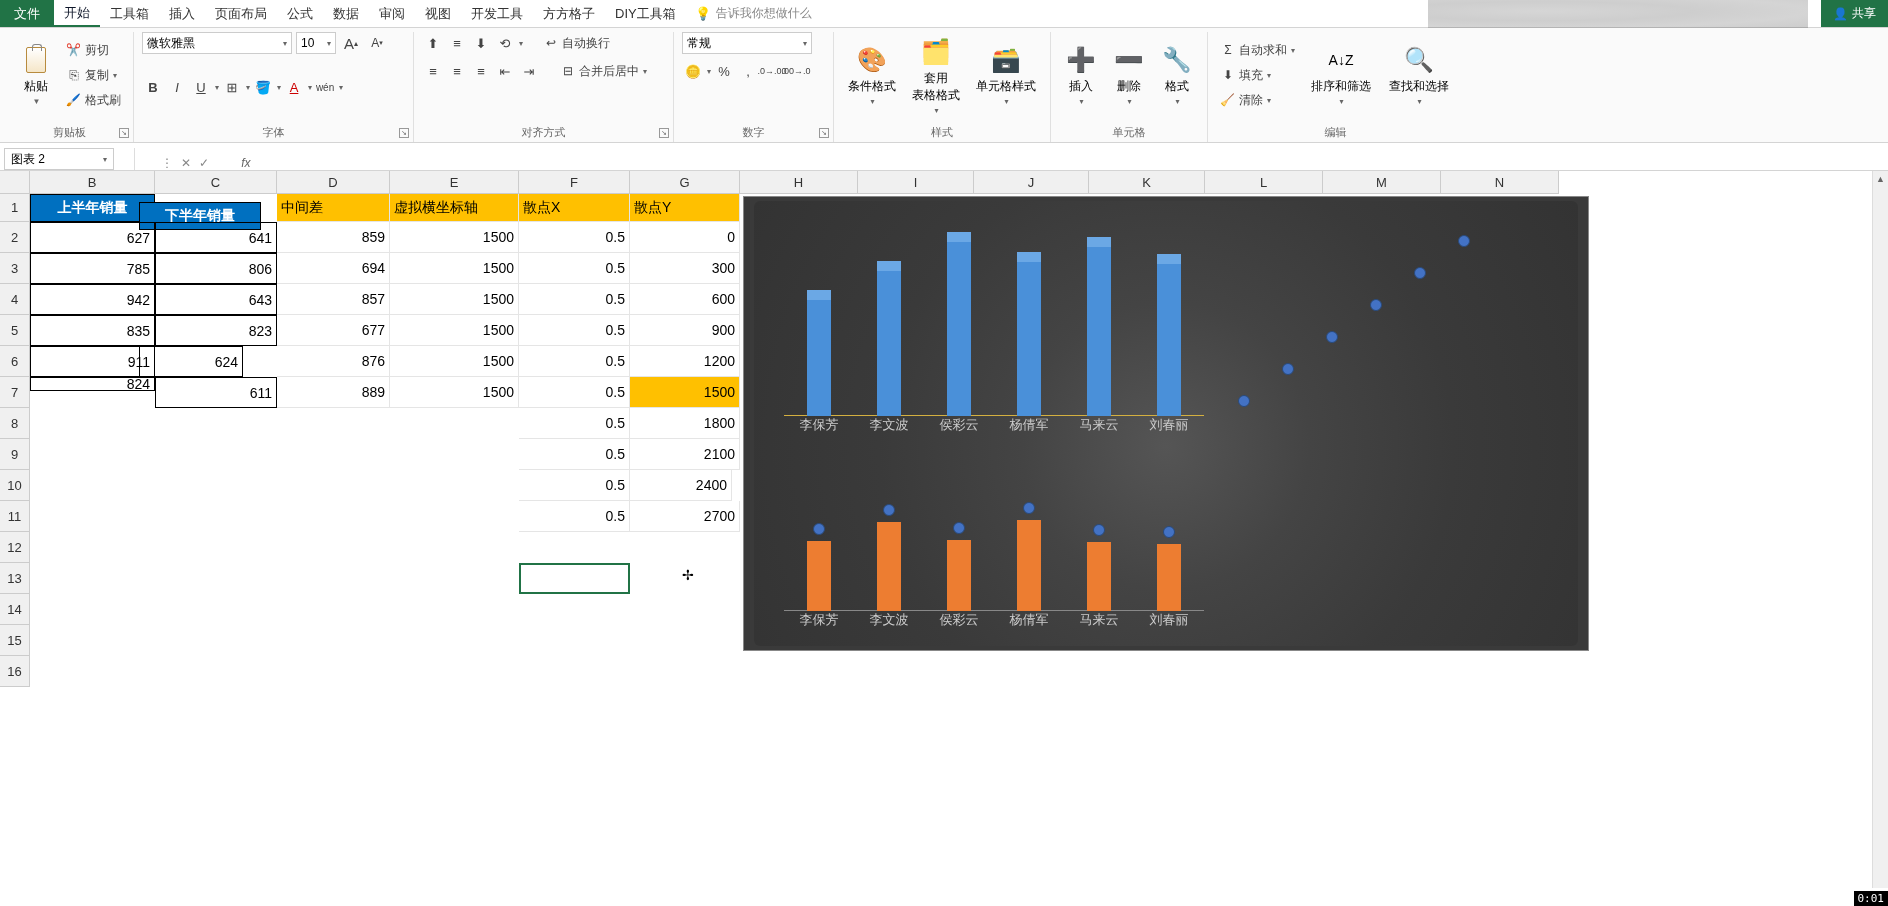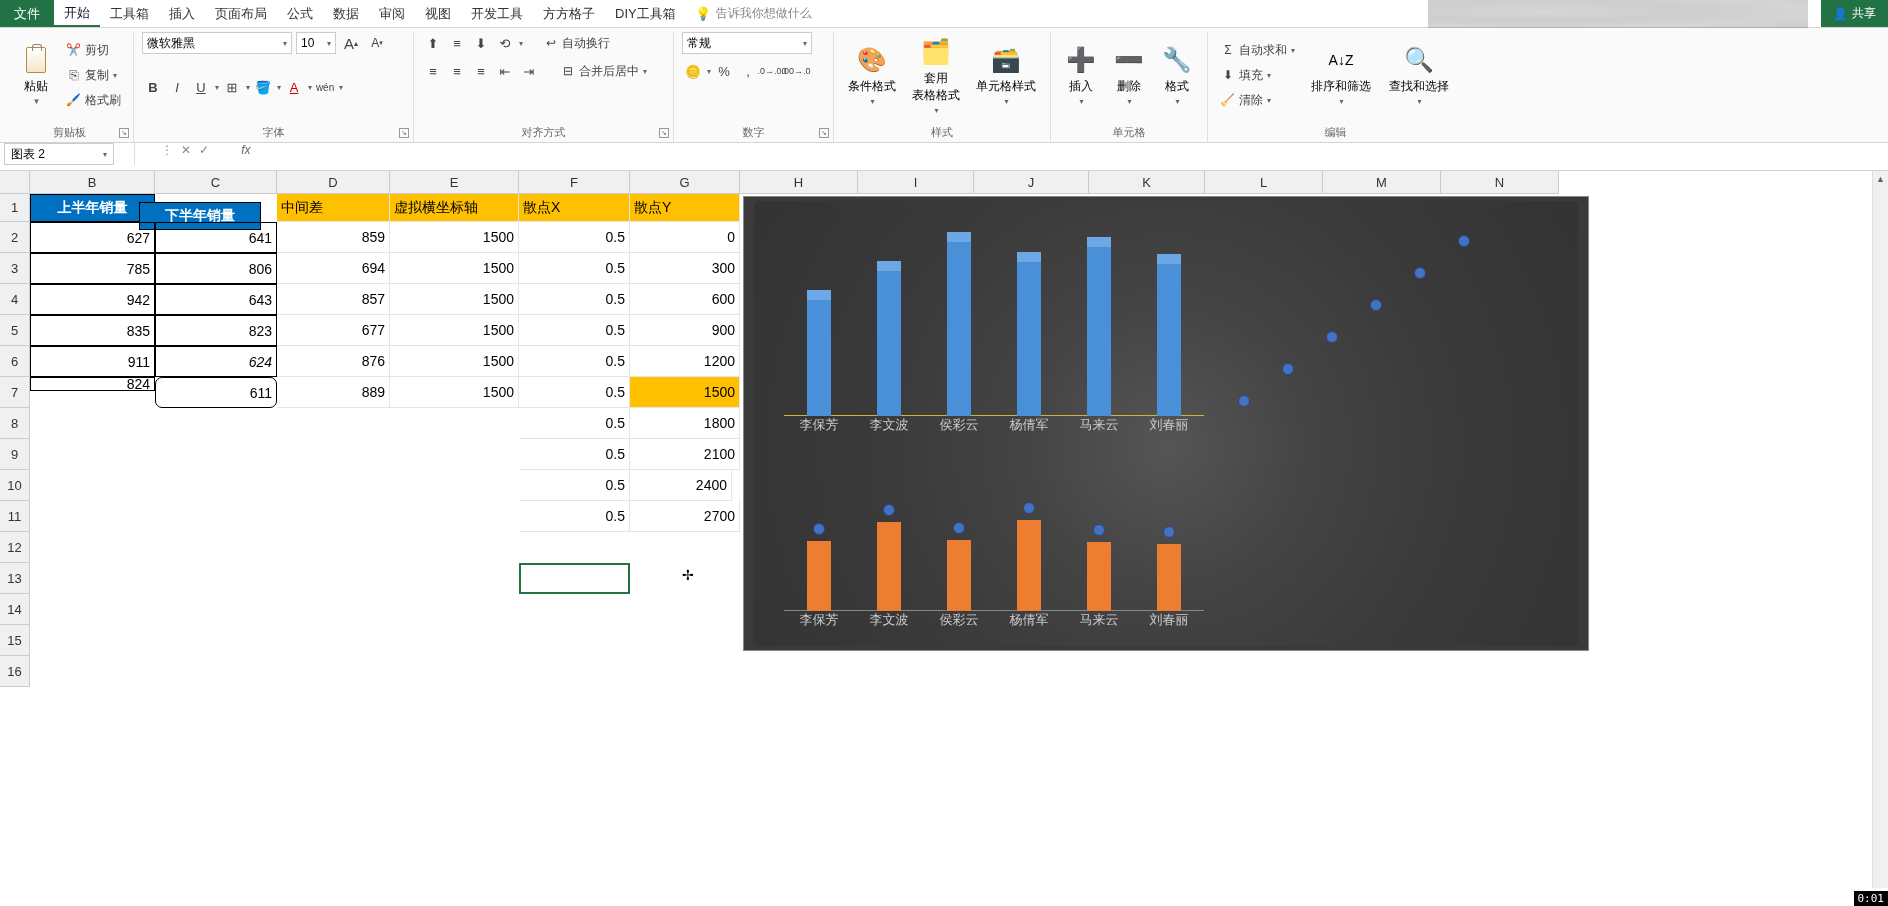--- a/index.html
+++ b/index.html
@@ -24,21 +24,21 @@
 .big-btn-icon { width: 32px; height: 32px; display: flex; align-items: center; justify-content: center; font-size: 24px; }
 .small-btn { padding: 2px 4px; display: flex; align-items: center; gap: 3px; font-size: 12px; color: #444; }
 .small-icon { width: 16px; height: 16px; display: inline-flex; align-items: center; justify-content: center; }
 .font-sel { width: 150px; height: 22px; border: 1px solid #ccc; padding: 0 4px; font-size: 12px; background: #fff; display:flex; align-items:center; }
 .size-sel { width: 40px; height: 22px; border: 1px solid #ccc; padding: 0 4px; font-size: 12px; background:#fff; display:flex; align-items:center; }
 .fmt-group { display: flex; gap: 2px; }
 .fmt-btn { width: 22px; height: 22px; display: flex; align-items: center; justify-content: center; font-size: 13px; color: #444; }
 .dropdown-arrow { font-size: 8px; color: #666; margin-left: 1px; }
 
 
-.formula-area { height: 28px; border-bottom: 1px solid #d4d4d4; display: flex; align-items: flex-start; gap: 16px; }
+.formula-area { height: 28px; border-bottom: 1px solid #d4d4d4; display: flex; align-items: flex-end; gap: 16px; }
 .namebox { width: 110px; height: 22px; border: 1px solid #ccc; margin: 0 4px; padding: 0 6px; display: flex; align-items: center; font-size: 12px; }
 .namebox-arrow { margin-left: auto; font-size: 8px; color: #666; }
 .fx-btns { display: flex; gap: 8px; padding: 0 10px; color: #888; }
 .fx-label { font-style: italic; color: #666; padding: 0 6px; }
 .formula-input { flex: 1; height: 22px; padding: 0 4px; }
 
 
 .grid-area { position: absolute; top: 171px; left: 0; right: 0; bottom: 18px; display: flex; }
 .corner { width: 30px; height: 23px; background: #f0f0f0; border-right: 1px solid #ccc; border-bottom: 1px solid #ccc; position: absolute; top:0; left:0; }
 .col-headers { position: absolute; top: 0; left: 30px; right: 16px; height: 23px; display: flex; }
@@ -368,27 +368,27 @@
       <div class="cell num" style="left: 360px; top: 90px; width: 129px; height: 31px;">1500</div>
       <div class="cell num" style="left: 489px; top: 90px; width: 111px; height: 31px;">0.5</div>
       <div class="cell num" style="left: 600px; top: 90px; width: 110px; height: 31px;">600</div>
       <div class="cell num bordered" style="left: 0px; top: 121px; width: 125px; height: 31px;">835</div>
       <div class="cell num bordered" style="left: 125px; top: 121px; width: 122px; height: 31px;">823</div>
       <div class="cell num" style="left: 247px; top: 121px; width: 113px; height: 31px;">677</div>
       <div class="cell num" style="left: 360px; top: 121px; width: 129px; height: 31px;">1500</div>
       <div class="cell num" style="left: 489px; top: 121px; width: 111px; height: 31px;">0.5</div>
       <div class="cell num" style="left: 600px; top: 121px; width: 110px; height: 31px;">900</div>
       <div class="cell num bordered" style="left: 0px; top: 152px; width: 125px; height: 31px;">911</div>
-      <div class="cell num bordered" style="left: 125px; top: 152px; width: 122px; height: 31px; font-style: italic;">624</div>
+      <div class="cell num bordered" style="left: 109px; top: 152px; width: 104px; height: 31px;">624</div>
       <div class="cell num" style="left: 247px; top: 152px; width: 113px; height: 31px;">876</div>
       <div class="cell num" style="left: 360px; top: 152px; width: 129px; height: 31px;">1500</div>
       <div class="cell num" style="left: 489px; top: 152px; width: 111px; height: 31px;">0.5</div>
       <div class="cell num" style="left: 600px; top: 152px; width: 110px; height: 31px;">1200</div>
       <div class="cell num bordered" style="left: 0px; top: 183px; width: 125px; height: 14px;">824</div>
-      <div class="cell num bordered" style="left: 125px; top: 183px; width: 122px; height: 31px; border-radius: 7px;">611</div>
+      <div class="cell num bordered" style="left: 125px; top: 183px; width: 122px; height: 31px;">611</div>
       <div class="cell num" style="left: 247px; top: 183px; width: 113px; height: 31px;">889</div>
       <div class="cell num" style="left: 360px; top: 183px; width: 129px; height: 31px;">1500</div>
       <div class="cell num" style="left: 489px; top: 183px; width: 111px; height: 31px;">0.5</div>
       <div class="cell num hl-orange" style="left: 600px; top: 183px; width: 110px; height: 31px;">1500</div>
       <div class="cell num" style="left: 489px; top: 214px; width: 111px; height: 31px;">0.5</div>
       <div class="cell num" style="left: 600px; top: 214px; width: 110px; height: 31px;">1800</div>
       <div class="cell num" style="left: 489px; top: 245px; width: 111px; height: 31px;">0.5</div>
       <div class="cell num" style="left: 600px; top: 245px; width: 110px; height: 31px;">2100</div>
       <div class="cell num" style="left: 489px; top: 276px; width: 111px; height: 31px;">0.5</div>
       <div class="cell num" style="left: 592px; top: 276px; width: 110px; height: 31px;">2400</div>

